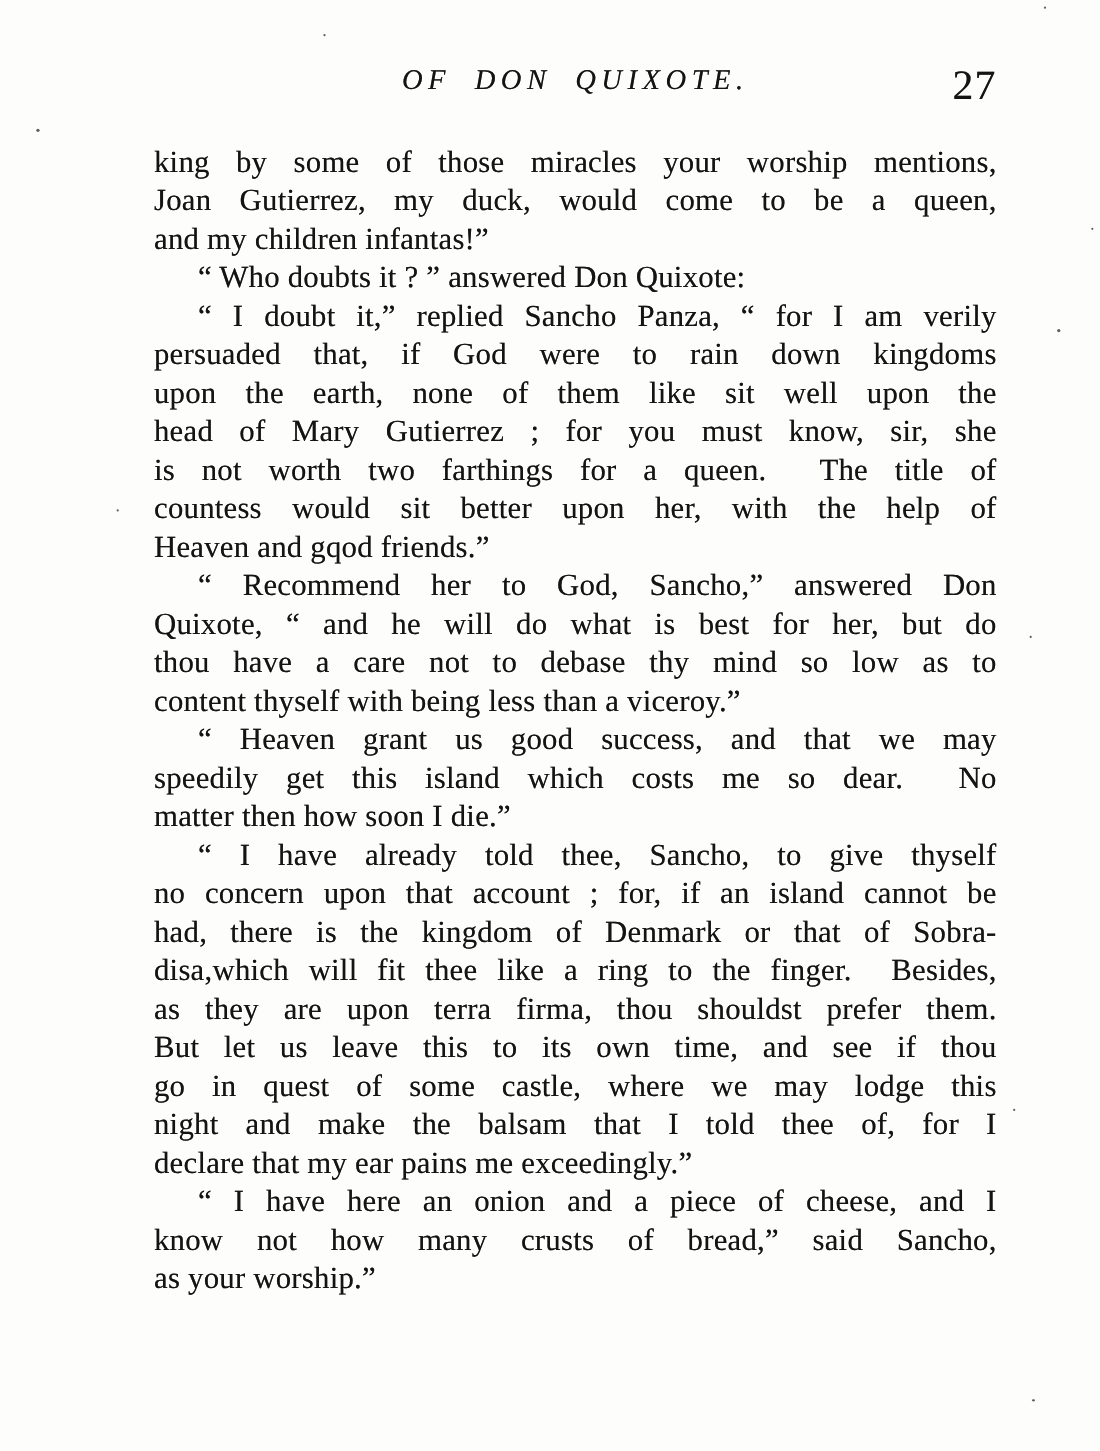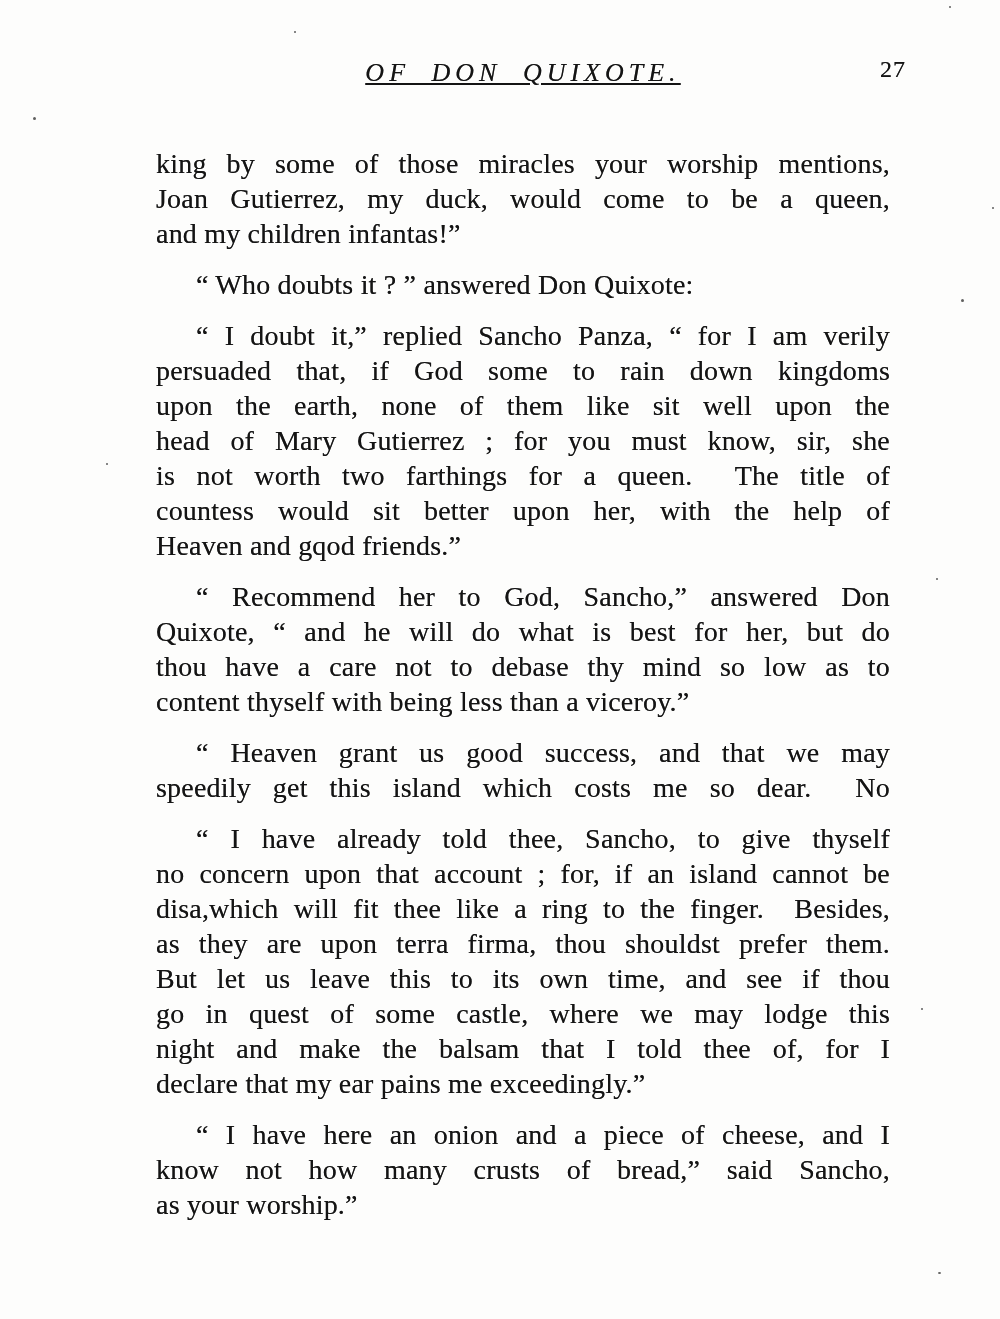--- a/index.html
+++ b/index.html
@@ -12,31 +12,30 @@
     color:#141414;
   }
   .header {
     position:absolute; top:58px; left:140px; width:766px; height:40px;
   }
   .running-title {
     position:absolute; left:0; right:0; text-align:center;
     font-style:italic; font-size:26px; letter-spacing:5px; word-spacing:10px;
     white-space:nowrap;
     text-shadow:0 0 0.5px rgba(10,10,10,0.6);
-    text-decoration:underline;
   }
   .page-number {
     position:absolute; right:0; top:-2px;
-    font-size:24px; letter-spacing:1px;
+    font-size:38px; letter-spacing:1px;
     text-shadow:0 0 0.5px rgba(10,10,10,0.6);
   }
   .body-text {
     position:absolute; top:130px; left:140px; width:766px;
   }
-  .para { margin:16px; padding:0; }
+  .para { margin:0; padding:0; }
   .line {
     font-size:28px; line-height:35px;
     letter-spacing:0.2px;
     text-align:justify; text-align-last:justify;
     text-shadow:0 0 0.55px rgba(12,12,12,0.65);
   }
   .line.lastline { text-align-last:left; }
   .line.indent  { text-indent:40px; }
   .it { }
   .speck { position:absolute; background:#2a2a2a; border-radius:50%; opacity:0.75; }
@@ -58,43 +57,45 @@
       <div class="line">Joan Gutierrez, my duck, would come to be a queen,</div>
       <div class="line lastline">and my children infantas!”</div>
     </div>
 
     <div class="para">
       <div class="line lastline indent">“ Who doubts it ? ” answered Don Quixote:</div>
     </div>
 
     <div class="para">
       <div class="line indent">“ I doubt it,” replied Sancho Panza, “ for I am verily</div>
-      <div class="line">persuaded that, if God some to rain down kingdoms</div>
+      <div class="line">persuaded that, if God were to rain down kingdoms</div>
       <div class="line">upon the earth, none of them like sit well upon the</div>
       <div class="line">head of Mary Gutierrez ; for you must know, sir, she</div>
       <div class="line">is not worth two farthings for a queen.&nbsp; The title of</div>
       <div class="line">countess would sit better upon her, with the help of</div>
       <div class="line lastline">Heaven and gqod friends.”</div>
     </div>
 
     <div class="para">
       <div class="line indent">“ Recommend her to God, Sancho,” answered Don</div>
       <div class="line">Quixote, “ and he will do what is best for her, but do</div>
       <div class="line">thou have a care not to debase thy mind so low as to</div>
       <div class="line lastline">content thyself with being less than a viceroy.”</div>
     </div>
 
     <div class="para">
       <div class="line indent">“ Heaven grant us good success, and that we may</div>
       <div class="line">speedily get this island which costs me so dear.&nbsp; No</div>
+      <div class="line lastline">matter then how soon I die.”</div>
     </div>
 
     <div class="para">
       <div class="line indent">“ I have already told thee, Sancho, to give thyself</div>
       <div class="line">no concern upon that account ; for, if an island cannot be</div>
+      <div class="line">had, there is the kingdom of Denmark or that of Sobra-</div>
       <div class="line">disa,which will fit thee like a ring to the finger.&nbsp; Besides,</div>
       <div class="line"><span>as they are upon </span><span class="it">terra firma</span><span>, thou shouldst prefer them.</span></div>
       <div class="line">But let us leave this to its own time, and see if thou</div>
       <div class="line">go in quest of some castle, where we may lodge this</div>
       <div class="line">night and make the balsam that I told thee of, for I</div>
       <div class="line lastline">declare that my ear pains me exceedingly.”</div>
     </div>
 
     <div class="para">
       <div class="line indent">“ I have here an onion and a piece of cheese, and I</div>

